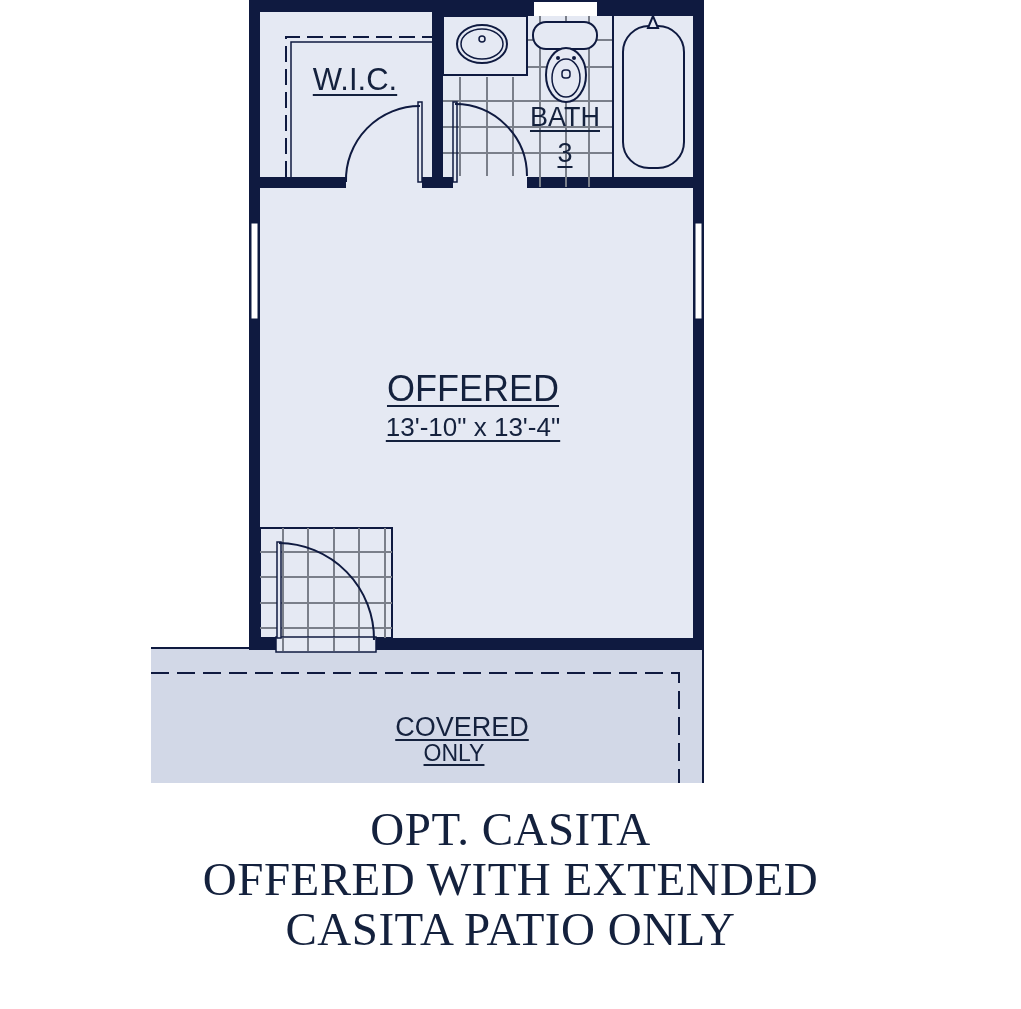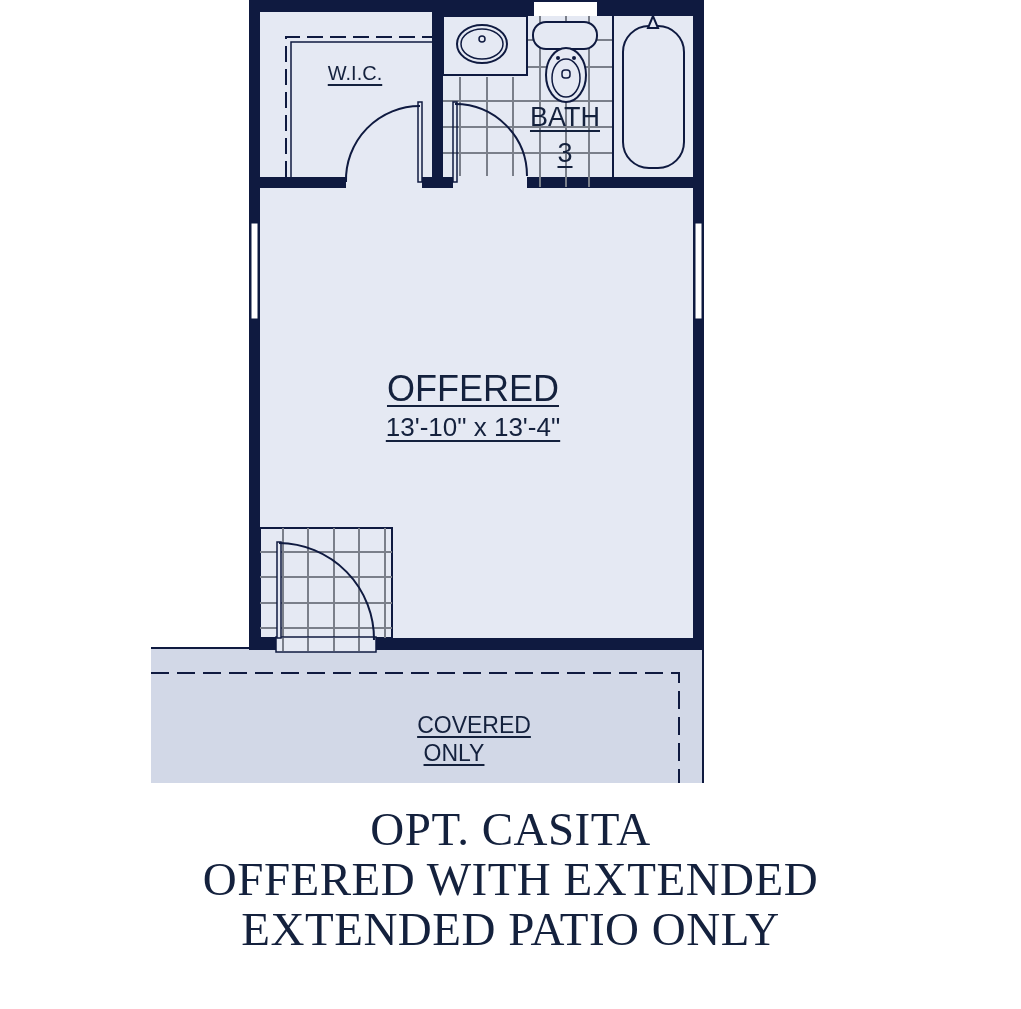--- a/index.html
+++ b/index.html
@@ -109,23 +109,23 @@
     <line x1="308" y1="638" x2="308" y2="651"></line>
     <line x1="334" y1="638" x2="334" y2="651"></line>
     <line x1="359" y1="638" x2="359" y2="651"></line>
   </g>
   <g>
     <rect x="277" y="542" width="4" height="96" fill="#e5e9f3" stroke="#0f1a40" stroke-width="1.5"></rect>
     <path d="M279,543 A96,96 0 0 1 374,640" fill="none" stroke="#0f1a40" stroke-width="2"></path>
   </g>
 </svg>
 
-<div class="room-label" style="left:312px; top:62px; width:86px; font-size:20px;">W.I.C.</div>
+<div class="room-label" style="left:312px; top:62px; width:86px; font-size:31px;">W.I.C.</div>
 <div class="room-label" style="left:520px; top:102px; width:90px; font-size:27px;">BATH</div>
 <div class="room-label" style="left:545px; top:138px; width:40px; font-size:27px;">3</div>
 <div class="room-label" style="left:370px; top:368px; width:206px; font-size:36px;">OFFERED</div>
 <div class="room-label" style="left:360px; top:412px; width:226px; font-size:26px;">13'-10" x 13'-4"</div>
-<div class="room-label" style="left:404px; top:712px; width:140px; font-size:23px; text-underline-offset:3px; text-decoration-thickness:1.5px;">COVERED</div>
+<div class="room-label" style="left:392px; top:712px; width:140px; font-size:27px; text-underline-offset:3px; text-decoration-thickness:1.5px;">COVERED</div>
 <div class="room-label" style="left:384px; top:740px; width:140px; font-size:23px; text-underline-offset:3px; text-decoration-thickness:1.5px;">ONLY</div>
 
 <div class="caption" style="top:804px;">OPT. CASITA</div>
 <div class="caption" style="top:854px;">OFFERED WITH EXTENDED</div>
-<div class="caption" style="top:904px;">EXTENDED PATIO ONLY</div>
+<div class="caption" style="top:904px;">CASITA PATIO ONLY</div>
 
 </body></html>

